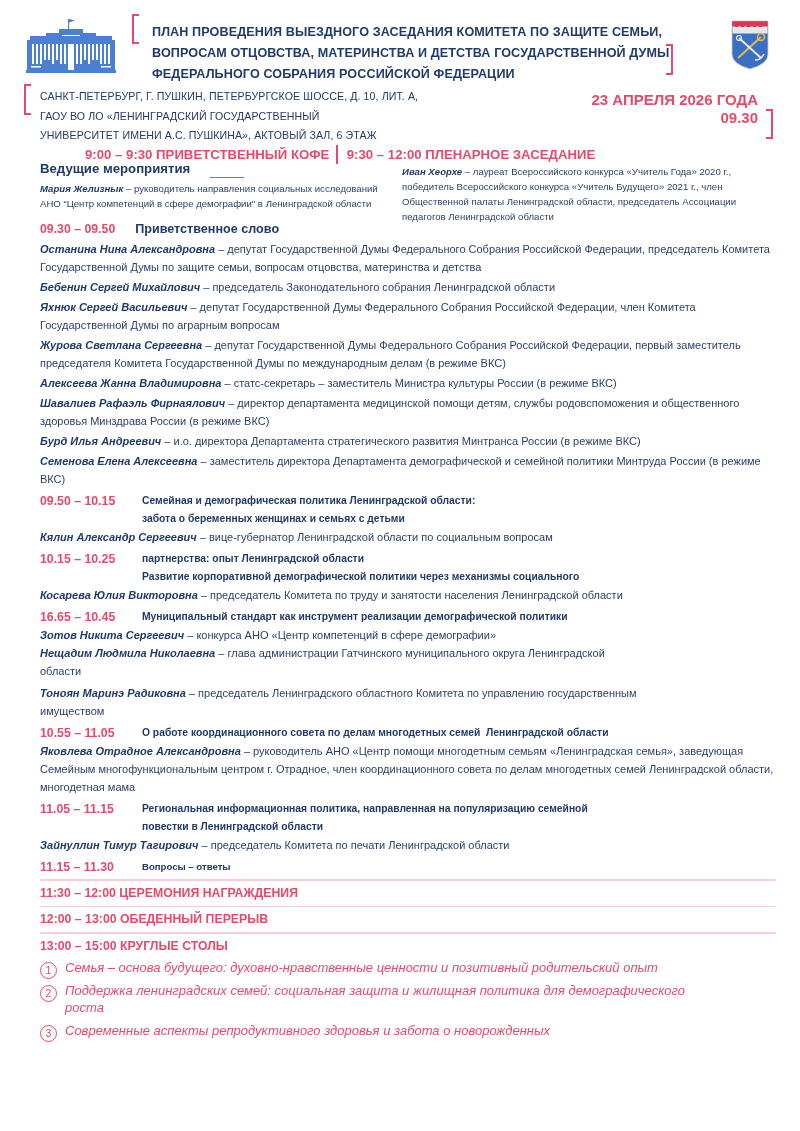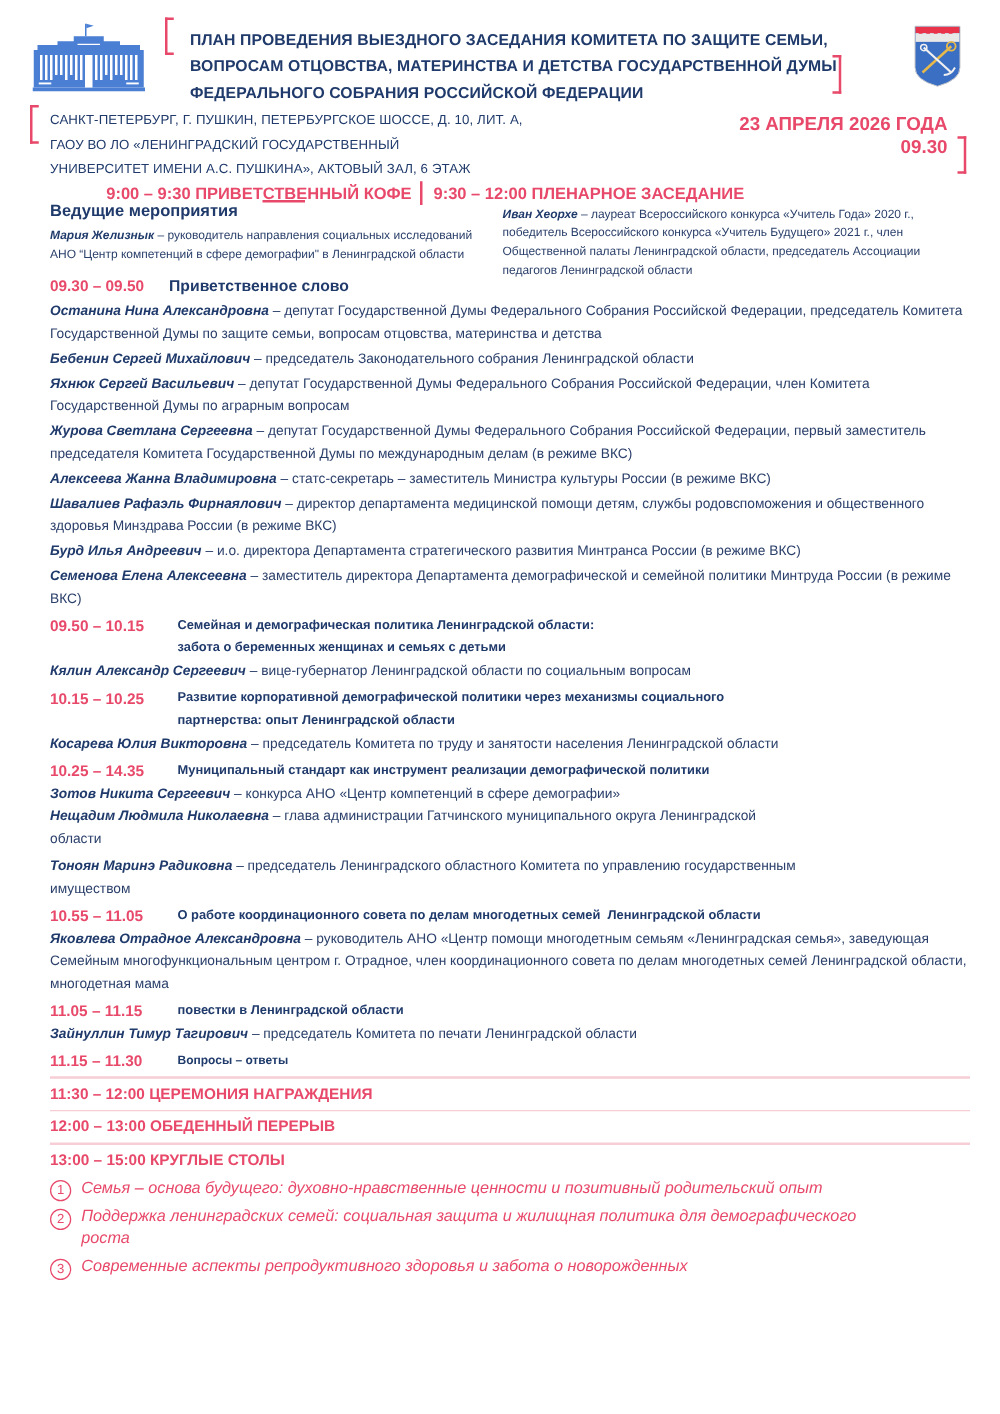--- a/index.html
+++ b/index.html
@@ -19,21 +19,21 @@
   .title div { white-space: nowrap; }
 
   .address { left: 40px; top: 87px; width: 420px; font-size: 10.6px; line-height: 19.5px; color: #1f3a6b; letter-spacing: 0.1px; }
   .address div { white-space: nowrap; }
 
   .date { right: 42px; top: 91px; text-align: right; font-weight: bold; font-size: 15px; line-height: 18px; color: #e8496a; }
 
   .top-line { left: 40px; top: 145px; font-weight: bold; font-size: 13.2px; line-height: 18px; color: #e8496a; white-space: nowrap; display: flex; align-items: center; margin-left: 45px; }
   .vsep { display: inline-block; width: 1.5px; height: 19px; background: #e8496a; margin: 0 9px 0 7px; }
 
-  .host-h { left: 40px; top: 160px; font-weight: bold; font-size: 13.2px; line-height: 18px; color: #1f3a6b; display: flex; align-items: flex-start; }
+  .host-h { left: 40px; top: 160px; font-weight: bold; font-size: 13.2px; line-height: 18px; color: #1f3a6b; display: flex; align-items: flex-end; }
   .host-dash { display: inline-block; width: 34px; height: 1.5px; background: #e8496a; margin-left: 20px; }
 
   .host1 { left: 40px; top: 181px; width: 340px; font-size: 9.6px; line-height: 15px; color: #2a3f6a; }
   .host2 { left: 402px; top: 164px; width: 370px; font-size: 9.6px; line-height: 15px; color: #2a3f6a; }
 
   .agenda { left: 40px; top: 220px; width: 740px; }
   .sec-head { display: flex; align-items: flex-start; font-weight: bold; }
   .sec-time { color: #e8496a; font-size: 12.3px; line-height: 18px; white-space: nowrap; }
   .sec-title { color: #1f3a6b; font-size: 10.3px; line-height: 18px; }
   .sec-head.big .sec-title { font-size: 12.6px; margin-left: 20px; }
@@ -170,29 +170,29 @@
         <div>Семейная и демографическая политика Ленинградской области:</div>
         <div>забота о беременных женщинах и семьях с детьми</div>
       </div>
   </div>
   <div class="sp"><b>Кялин Александр Сергеевич</b><span> – вице-губернатор Ленинградской области по социальным вопросам</span></div>
   <div class="gap-m"></div>
 
   <div class="sec-head topic">
     <span class="sec-time">10.15 – 10.25</span>
     <div class="sec-title">
+        <div>партнерства: опыт Ленинградской области</div>
         <div>Развитие корпоративной демографической политики через механизмы социального</div>
-        <div>партнерства: опыт Ленинградской области</div>
       </div>
   </div>
   <div class="sp"><b>Косарева Юлия Викторовна</b><span> – председатель Комитета по труду и занятости населения Ленинградской области</span></div>
   <div class="gap-m"></div>
 
   <div class="sec-head topic">
-    <span class="sec-time">10.25 – 14.35</span>
+    <span class="sec-time">16.65 – 10.45</span>
     <div class="sec-title">
         <div>Муниципальный стандарт как инструмент реализации демографической политики</div>
       </div>
   </div>
   <div class="sp"><b>Зотов Никита Сергеевич</b><span> – конкурса АНО «Центр компетенций в сфере демографии»</span></div>
   <div class="sp" style="width:600px;"><b>Нещадим Людмила Николаевна</b><span> – глава администрации Гатчинского муниципального округа Ленинградской области</span></div>
   <div class="gap-m"></div>
 
   <div class="sp" style="width:640px;"><b>Тоноян Маринэ Радиковна</b><span> – председатель Ленинградского областного Комитета по управлению государственным имуществом</span></div>
   <div class="gap-m"></div>
@@ -202,20 +202,21 @@
     <div class="sec-title">
         <div style="white-space:pre;">О работе координационного совета по делам многодетных семей  Ленинградской области</div>
       </div>
   </div>
   <div class="sp"><b>Яковлева Отрадное Александровна</b><span> – руководитель АНО «Центр помощи многодетным семьям «Ленинградская семья», заведующая Семейным многофункциональным центром г. Отрадное, член координационного совета по делам многодетных семей Ленинградской области, многодетная мама</span></div>
   <div class="gap-m"></div>
 
   <div class="sec-head topic">
     <span class="sec-time">11.05 – 11.15</span>
     <div class="sec-title">
+        <div>Региональная информационная политика, направленная на популяризацию семейной</div>
         <div>повестки в Ленинградской области</div>
       </div>
   </div>
   <div class="sp"><b>Зайнуллин Тимур Тагирович</b><span> – председатель Комитета по печати Ленинградской области</span></div>
   <div class="gap-m"></div>
 
   <div class="sec-head topic">
     <span class="sec-time">11.15 – 11.30</span>
     <div class="sec-title" style="font-size:9.6px;">
         <div>Вопросы – ответы</div>

